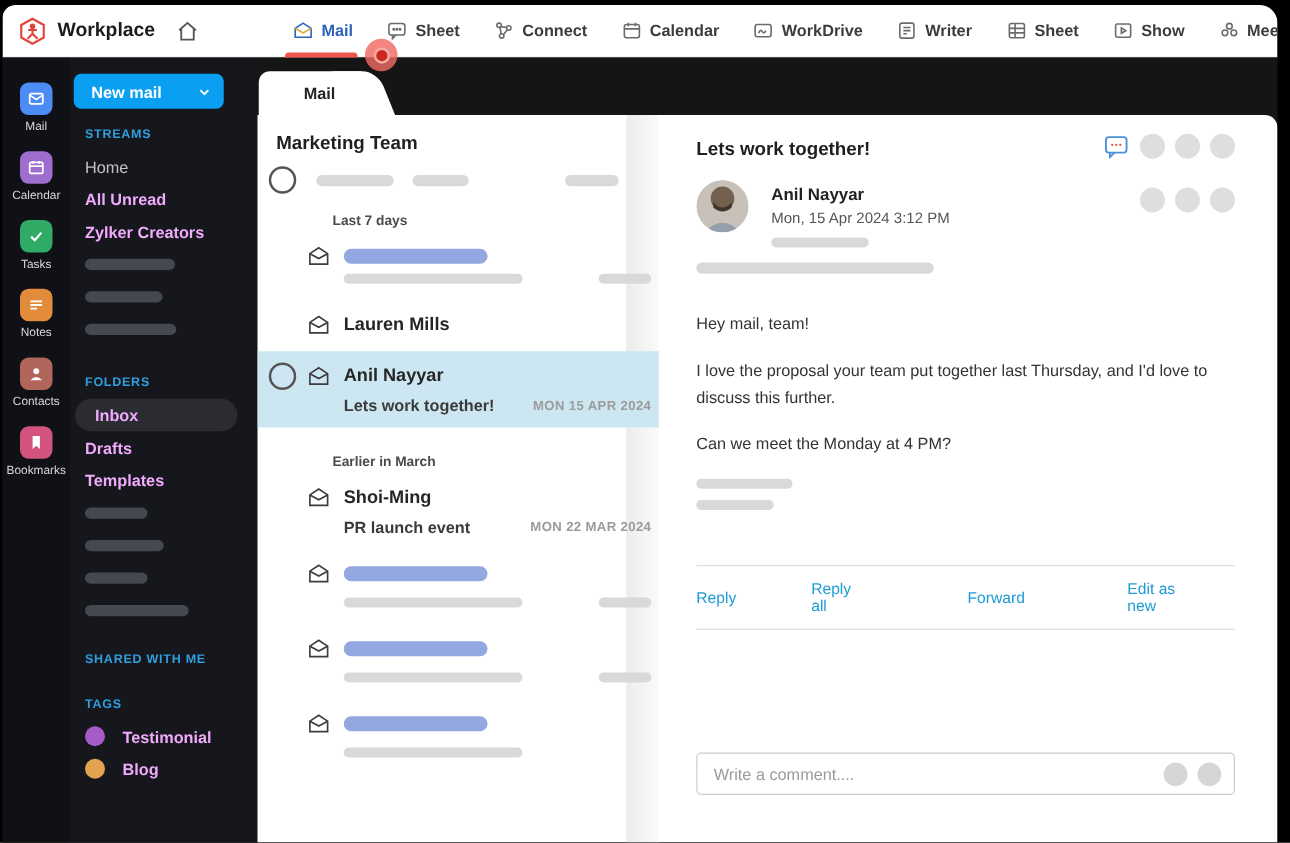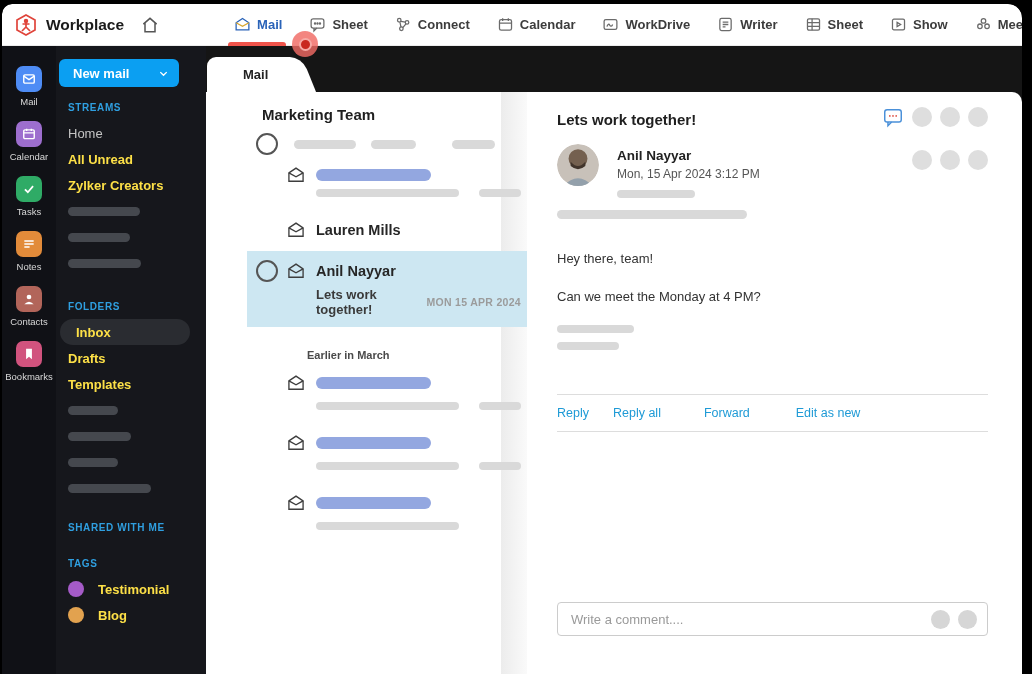--- a/index.html
+++ b/index.html
@@ -31,21 +31,21 @@
   .rail-icon { width:26px; height:26px; border-radius:7px; display:flex; align-items:center;
                justify-content:center; color:#fff; }
   .rail-label { font-size:9.5px; color:#d8d8d8; margin-top:4px; }
 
   
   .sidebar { position:absolute; top:42px; left:54px; width:150px; bottom:0; background:#16171c; }
   .newmail { position:absolute; left:3px; top:13px; width:120px; height:28px; background:#0b9ff2;
              border-radius:6px; color:#fff; font-size:13px; font-weight:700; display:flex;
              align-items:center; justify-content:space-between; padding:0 10px 0 14px; cursor:pointer; }
   .side-content { position:absolute; top:48px; left:0; right:0; bottom:0; padding-left:12px; }
-  .side-row { height:26px; display:flex; align-items:center; font-size:13px; color:#fde047; }
+  .side-row { height:26px; display:flex; align-items:center; font-size:13px; color:#f0abfc; }
   .side-label { font-size:10px; font-weight:700; letter-spacing:.6px; color:#2f9fe0; }
   .side-item { font-weight:700; cursor:pointer; }
   .side-item.muted { font-weight:400; color:#c4c4c4;text-align:center; }
   .sk { background:#45484e; border-radius:5px; height:9px; }
   .pill { height:26px; margin-left:-8px; width:130px; background:#2a2c31; border-radius:13px;
           display:flex; align-items:center; padding-left:16px; cursor:pointer; }
   .tag-dot { width:16px; height:16px; border-radius:50%; margin-right:14px; }
   .sp17 { height:17px; } .sp13 { height:13px; } .sp10 { height:10px; }
 
   
@@ -56,21 +56,21 @@
               background:#fff; transform:skewX(22deg); border-radius:0 12px 0 0; }
   .mail-tab span { position:relative; z-index:1; display:block; line-height:35px;
               padding-left:36px; font-size:13px; font-weight:700; color:#222; }
   .content { position:absolute; top:46px; left:0; right:0; bottom:0; background:#fff;
              border-top-right-radius:10px; display:flex; overflow:hidden; }
 
   
   .list { width:321px; flex-shrink:0; position:relative; }
   .list-track { position:absolute; top:0; right:0; bottom:0; width:26px;
                 background:linear-gradient(to right,#ececec,#fafafa); }
-  .list-inner { position:relative;margin-left:41px; }
+  .list-inner { position:relative; }
   .list-title { font-size:15px; font-weight:800; color:#1f1f1f; padding:14px 0 0 15px; }
   .header-row { display:flex; align-items:center; padding:10px 32px 0 9px; }
   .radio { width:22px; height:22px; border:2px solid #555; border-radius:50%; flex-shrink:0;
            background:transparent; cursor:pointer; }
   .gbar { background:#d9d9d9; border-radius:5px; height:9px; }
   .group-label { font-size:11px; font-weight:700; color:#4a4a4a; margin:16px 0 2px 60px; }
   .mail-row { display:flex; align-items:flex-start; padding:9px 6px 10px 9px; position:relative; cursor:pointer; }
   .mail-row.selected { background:#cde7f2; }
   .slot { width:22px; height:22px; margin-right:8px; flex-shrink:0; }
   .env { color:#3d3d3d; margin:1px 10px 0 0; flex-shrink:0; display:flex; }
@@ -89,21 +89,21 @@
   .head-icons { margin-left:auto; display:flex; align-items:center; gap:8px; }
   .gcircle { width:20px; height:20px; border-radius:50%; background:#dedede; cursor:pointer; }
   .sender-block { display:flex; align-items:flex-start; margin-top:16px; }
   .reader-avatar { width:42px; height:42px; border-radius:50%; overflow:hidden; flex-shrink:0; }
   .sender-meta { margin-left:18px; }
   .sender-name { font-size:13.5px; font-weight:800; color:#222; margin-top:4px; }
   .sender-time { font-size:12px; color:#555; margin-top:4px; }
   .body-text { margin-top:30px; max-width:425px; font-size:13px; line-height:1.6; color:#333; }
   .body-text p + p { margin-top:17px; }
   .divider { border-top:1px solid #ddd; margin-top:44px; }
-  .actions { display:flex; align-items:center; padding:11px 0; }
+  .actions { display:flex; align-items:center; padding:11px 0;gap:36px; }
   .action-link { font-size:12.5px; color:#1e9ad6; margin-right:24px; cursor:pointer; text-decoration:none; }
   .comment-box { position:absolute; left:30px; right:34px; top:510px; height:34px;
                  border:1px solid #ccc; border-radius:4px; background:#fff;
                  display:flex; align-items:center; padding:0 10px 0 13px; }
   .comment-box input { flex:1; border:none; outline:none; font-size:13px; color:#333;
                  font-family:"Liberation Sans", sans-serif; }
   .comment-box input::placeholder { color:#9a9a9a; }
   .cbtn { width:19px; height:19px; border-radius:50%; background:#d6d6d6; margin-left:8px; cursor:pointer; }
 
   
@@ -353,20 +353,21 @@
         <div class="list-inner">
           <div class="list-title">Marketing Team</div>
 
           <div class="header-row">
             <span class="radio"></span>
             <span class="gbar" style="width:62px;margin-left:16px"></span>
             <span class="gbar" style="width:45px;margin-left:15px"></span>
             <span class="gbar" style="width:43px;margin-left:auto"></span>
           </div>
 
+          <div class="group-label">Last 7 days</div>
 
           <div class="mail-row">
             <span class="slot"></span>
             <span class="env">
               <svg width="20" height="20" viewBox="0 0 24 24" fill="none" stroke="currentColor" stroke-width="1.6">
                   <path d="M3.5 9.5 L12 3.8 L20.5 9.5 V19.5 H3.5 Z"></path>
                   <path d="M3.5 9.5 L12 14.2 L20.5 9.5"></path>
                 </svg>
             </span>
             <span class="row-main">
@@ -403,20 +404,36 @@
               <span class="row-sender" style="display:block">Anil Nayyar</span>
               <span class="row-subline">
                 <span class="row-subject">Lets work together!</span>
                 <span class="row-date">MON 15 APR 2024</span>
               </span>
             </span>
           </div>
 
           <div class="group-label" style="margin-top:22px">Earlier in March</div>
 
+          <div class="mail-row">
+            <span class="slot"></span>
+            <span class="env">
+              <svg width="20" height="20" viewBox="0 0 24 24" fill="none" stroke="currentColor" stroke-width="1.6">
+                  <path d="M3.5 9.5 L12 3.8 L20.5 9.5 V19.5 H3.5 Z"></path>
+                  <path d="M3.5 9.5 L12 14.2 L20.5 9.5"></path>
+                </svg>
+            </span>
+            <span class="row-main">
+              <span class="row-sender" style="display:block">Shoi-Ming</span>
+              <span class="row-subline">
+                <span class="row-subject">PR launch event</span>
+                <span class="row-date">MON 22 MAR 2024</span>
+              </span>
+            </span>
+          </div>
 
           <div class="mail-row">
             <span class="slot"></span>
             <span class="env">
               <svg width="20" height="20" viewBox="0 0 24 24" fill="none" stroke="currentColor" stroke-width="1.6">
                   <path d="M3.5 9.5 L12 3.8 L20.5 9.5 V19.5 H3.5 Z"></path>
                   <path d="M3.5 9.5 L12 14.2 L20.5 9.5"></path>
                 </svg>
             </span>
             <span class="row-main">
@@ -499,21 +516,22 @@
           <span class="head-icons" style="margin-top:6px">
             <span class="gcircle"></span>
             <span class="gcircle"></span>
             <span class="gcircle"></span>
           </span>
         </div>
 
         <span class="gbar" style="width:190px;height:9px;display:block;margin-top:12px"></span>
 
         <div class="body-text">
-          <p>Hey there, team!</p>
+          <p>Hey mail, team!</p>
+          <p>I love the proposal your team put together last Thursday, and I'd love to discuss this further.</p>
           <p>Can we meet the Monday at 4 PM?</p>
         </div>
 
         <span class="gbar" style="width:77px;height:8px;display:block;margin-top:17px"></span>
         <span class="gbar" style="width:62px;height:8px;display:block;margin-top:9px"></span>
 
         <div class="divider"></div>
         <div class="actions">
           <a class="action-link">Reply</a>
           <a class="action-link">Reply all</a>

